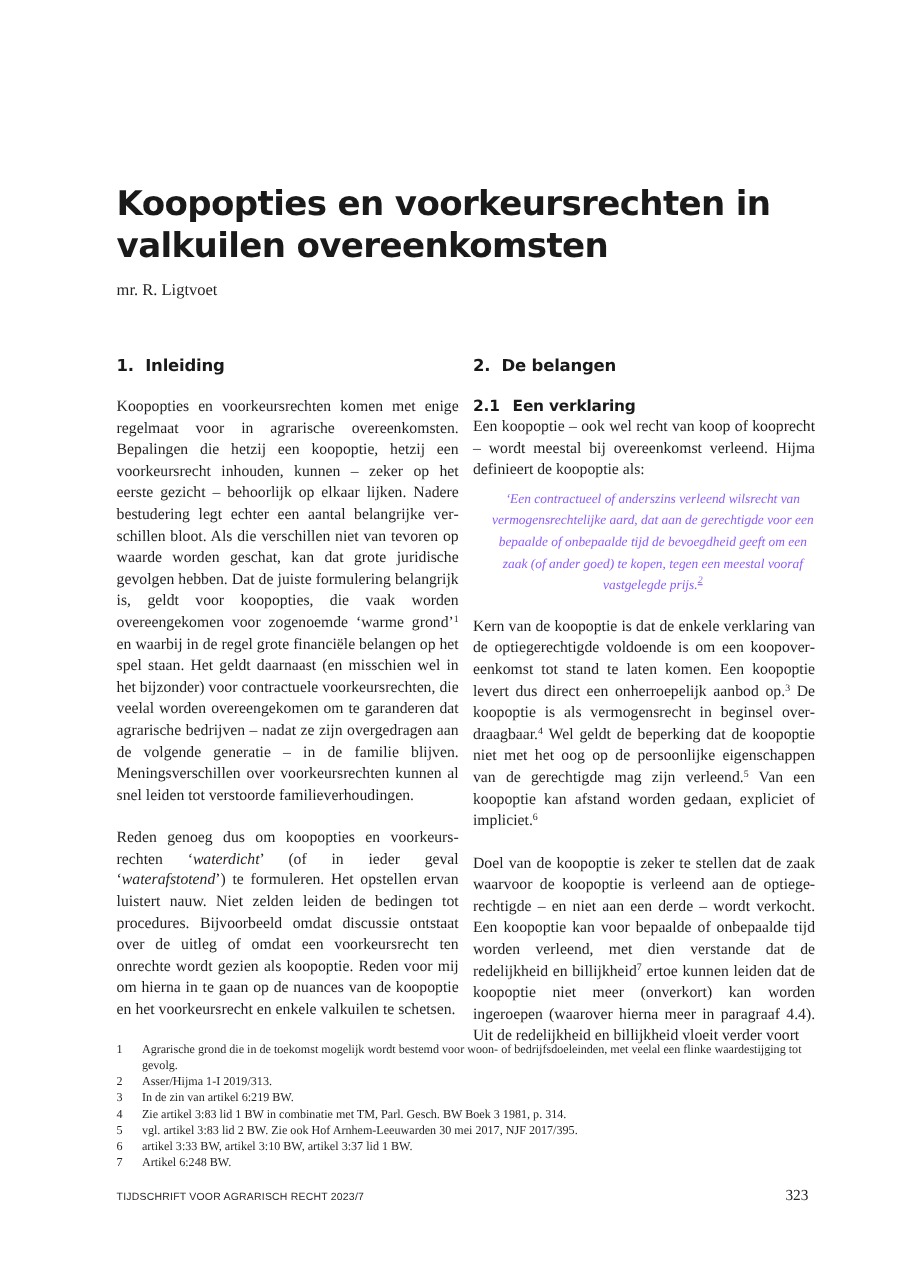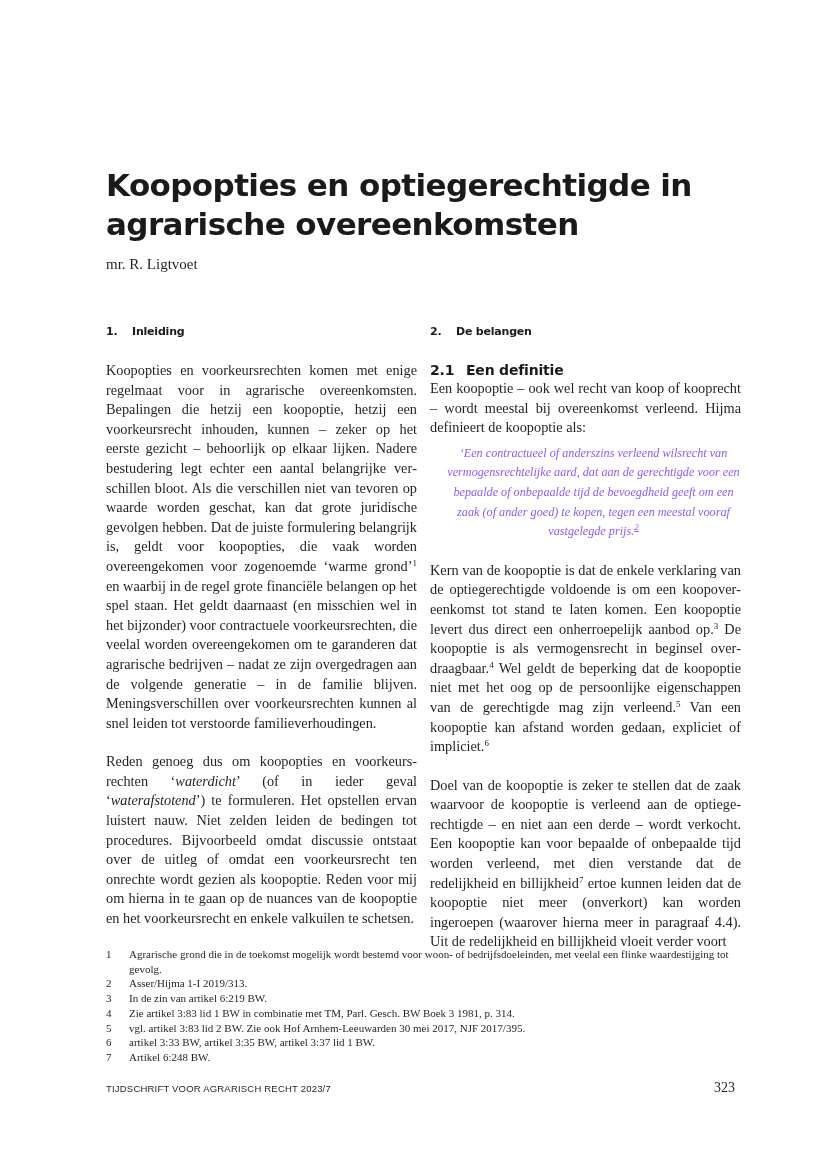--- a/index.html
+++ b/index.html
@@ -11,21 +11,21 @@
     font-size: 31px; line-height: 39px; letter-spacing: -0.6px; color: #1a1a1a; margin: 0;
   }
   .author {
     position: absolute; left: 106px; top: 256px;
     font-family: "Liberation Serif", serif; font-size: 15px; color: #231f20;
   }
   .col { position: absolute; top: 322px; width: 311px; }
   .col-left { left: 106px; }
   .col-right { left: 430px; }
   .h2 {
-    font-family: "DejaVu Sans", sans-serif; font-weight: bold; font-size: 11px;
+    font-family: "DejaVu Sans", sans-serif; font-weight: bold; font-size: 15px;
     line-height: 20px; margin: 0 0 19px 0; color: #1a1a1a; letter-spacing: -0.2px;
   }
   .h2 .num { display: inline-block; width: 26px; }
   .h3 {
     font-family: "DejaVu Sans", sans-serif; font-weight: bold; font-size: 14px;
     line-height: 18px; margin: 0; color: #1a1a1a; letter-spacing: -0.2px;
   }
   .h3 .num { display: inline-block; width: 36px; }
   p.body {
     font-family: "Liberation Serif", serif; font-size: 14.3px; line-height: 19.6px;
@@ -54,37 +54,37 @@
     position: absolute; right: 96px; top: 1080px;
     font-family: "Liberation Serif", serif; font-size: 14px; color: #231f20;
   }
   em { font-style: italic; }
 </style>
 </head>
 <body>
 
 <div class="page">
 
-  <h1 class="title">Koopopties en optiegerechtigde in agrarische overeenkomsten</h1>
+  <h1 class="title">Koopopties en voorkeursrechten in valkuilen overeenkomsten</h1>
   <div class="author">mr. R. Ligtvoet</div>
 
   <div class="col col-left">
     <h2 class="h2">
       <span class="num">1.</span><span>Inleiding</span>
     </h2>
     <p class="body"><span>Koopopties en voorkeursrechten komen met enige regelmaat voor in agrarische overeenkomsten. Bepalingen die hetzij een koopoptie, hetzij een voorkeursrecht inhouden, kunnen – zeker op het eerste gezicht – behoorlijk op elkaar lijken. Nadere bestudering legt echter een aantal belangrijke ver­schillen bloot. Als die verschillen niet van tevoren op waarde worden geschat, kan dat grote juridische gevolgen hebben. Dat de juiste formulering be­langrijk is, geldt voor koopopties, die vaak worden overeengekomen voor zogenoemde ‘warme grond’</span><sup>1</sup><span> en waarbij in de regel grote financiële belangen op het spel staan. Het geldt daarnaast (en misschien wel in het bijzonder) voor contractuele voorkeurs­rechten, die veelal worden overeengekomen om te garanderen dat agrarische bedrijven – nadat ze zijn overgedragen aan de volgende generatie – in de familie blijven. Meningsverschillen over voor­keursrechten kunnen al snel leiden tot verstoorde familieverhoudingen.</span></p>
     <p class="body"><span>Reden genoeg dus om koopopties en voorkeurs­rechten ‘</span><em>waterdicht</em><span>’ (of in ieder geval ‘</span><em>waterafstotend</em><span>’) te formuleren. Het opstellen ervan luistert nauw. Niet zelden leiden de bedingen tot procedures. Bijvoor­beeld omdat discussie ontstaat over de uitleg of omdat een voorkeursrecht ten onrechte wordt gezien als koopoptie. Reden voor mij om hierna in te gaan op de nuances van de koopoptie en het voorkeursrecht en enkele valkuilen te schetsen.</span></p>
   </div>
 
   <div class="col col-right">
     <h2 class="h2">
       <span class="num">2.</span><span>De belangen</span>
     </h2>
     <h3 class="h3">
-      <span class="num">2.1</span><span>Een definitie</span>
+      <span class="num">2.1</span><span>Een verklaring</span>
     </h3>
     <p class="body tight" style="margin-bottom:0;">Een koopoptie – ook wel recht van koop of kooprecht – wordt meestal bij overeenkomst verleend. Hijma definieert de koopoptie als:</p>
     <blockquote><span>‘Een contractueel of anderszins verleend wilsrecht van vermogensrechtelijke aard, dat aan de gerechtigde voor een bepaalde of onbepaalde tijd de bevoegdheid geeft om een zaak (of ander goed) te kopen, tegen een meestal vooraf vastgelegde prijs.</span><sup style="text-decoration: underline;">2</sup></blockquote>
     <p class="body"><span>Kern van de koopoptie is dat de enkele verklaring van de optiegerechtigde voldoende is om een koopover­eenkomst tot stand te laten komen. Een koopoptie levert dus direct een onherroepelijk aanbod op.</span><sup>3</sup><span> De koopoptie is als vermogensrecht in beginsel over­draagbaar.</span><sup>4</sup><span> Wel geldt de beperking dat de koopoptie niet met het oog op de persoonlijke eigenschappen van de gerechtigde mag zijn verleend.</span><sup>5</sup><span> Van een koopoptie kan afstand worden gedaan, expliciet of impliciet.</span><sup>6</sup></p>
     <p class="body"><span>Doel van de koopoptie is zeker te stellen dat de zaak waarvoor de koopoptie is verleend aan de optiege­rechtigde – en niet aan een derde – wordt verkocht. Een koopoptie kan voor bepaalde of onbepaalde tijd worden verleend, met dien verstande dat de redelijkheid en billijkheid</span><sup>7</sup><span> ertoe kunnen leiden dat de koopoptie niet meer (onverkort) kan worden ingeroepen (waarover hierna meer in paragraaf 4.4). Uit de redelijkheid en billijkheid vloeit verder voort</span></p>
   </div>
 
   <div class="footnotes">
     <div class="fn">
         <span class="fn-num">1</span>
@@ -101,21 +101,21 @@
     <div class="fn">
         <span class="fn-num">4</span>
         <span class="fn-text">Zie artikel 3:83 lid 1 BW in combinatie met TM, Parl. Gesch. BW Boek 3 1981, p. 314.</span>
       </div>
     <div class="fn">
         <span class="fn-num">5</span>
         <span class="fn-text">vgl. artikel 3:83 lid 2 BW. Zie ook Hof Arnhem-Leeuwarden 30 mei 2017, NJF 2017/395.</span>
       </div>
     <div class="fn">
         <span class="fn-num">6</span>
-        <span class="fn-text">artikel 3:33 BW, artikel 3:35 BW, artikel 3:37 lid 1 BW.</span>
+        <span class="fn-text">artikel 3:33 BW, artikel 3:10 BW, artikel 3:37 lid 1 BW.</span>
       </div>
     <div class="fn">
         <span class="fn-num">7</span>
         <span class="fn-text">Artikel 6:248 BW.</span>
       </div>
   </div>
 
   <div class="footer-left">TIJDSCHRIFT VOOR AGRARISCH RECHT 2023/7</div>
   <div class="footer-right">323</div>
 

